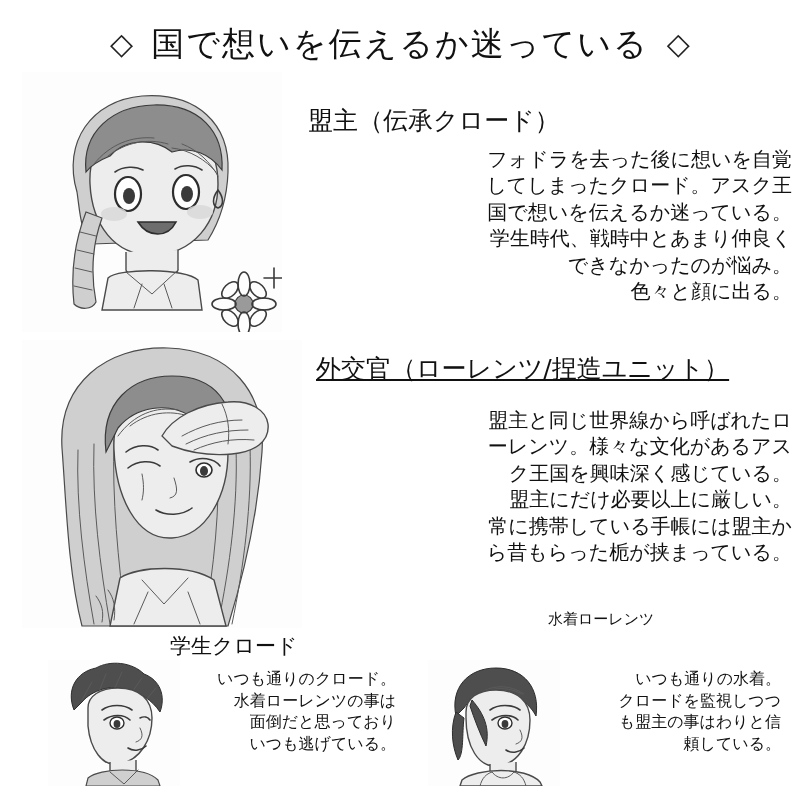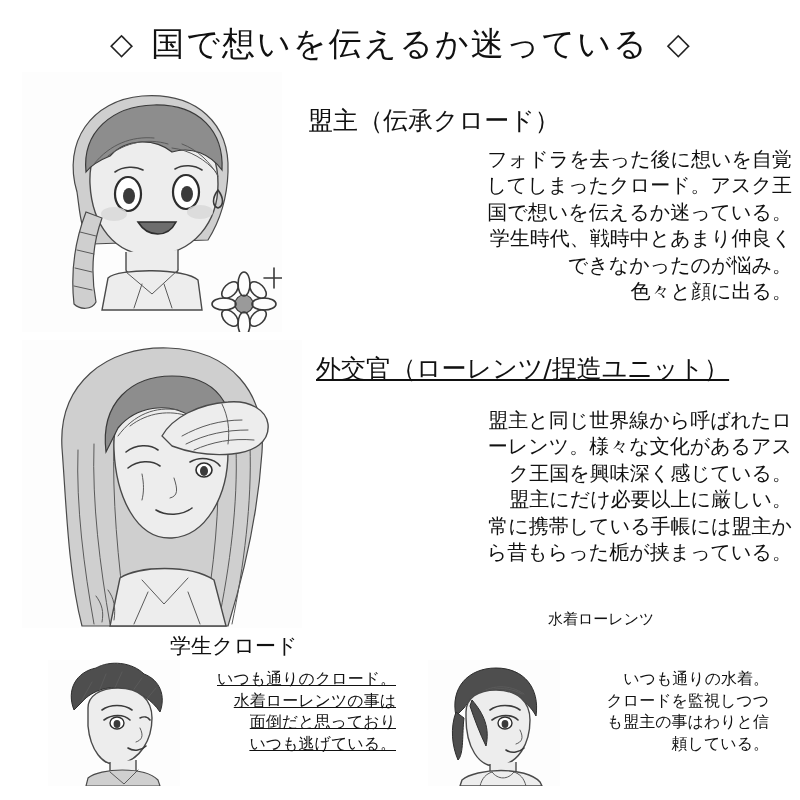--- a/index.html
+++ b/index.html
@@ -68,25 +68,25 @@
   #sec1-desc     { left: 332px; top: 146px; width: 460px; }
 
   
   #sec2-portrait { left: 22px;  top: 340px; width: 280px; height: 288px; }
   #sec2-title    { left: 316px; top: 352px; font-size: 25px; text-decoration: underline; }
   #sec2-desc     { left: 332px; top: 407px; width: 460px; }
 
   
   #sec3a-title   { left: 170px; top: 632px; font-size: 21px; }
   #sec3a-portrait{ left: 48px;  top: 660px; width: 132px; height: 126px; }
-  #sec3a-desc    { left: 186px; top: 668px; width: 210px; font-size: 16px; line-height: 1.35; text-decoration: underline; }
+  #sec3a-desc    { left: 186px; top: 668px; width: 210px; font-size: 16px; line-height: 1.35; }
 
   #sec3b-title   { left: 548px; top: 610px; font-size: 15px; }
   #sec3b-portrait{ left: 428px; top: 660px; width: 132px; height: 126px; }
-  #sec3b-desc    { left: 554px; top: 668px; width: 215px; font-size: 16px; line-height: 1.35; }
+  #sec3b-desc    { left: 566px; top: 668px; width: 215px; font-size: 16px; line-height: 1.35; }
 
   .sketch-line   { fill: none; stroke: #3a3a3a; stroke-width: 1.6; stroke-linecap: round; stroke-linejoin: round; }
   .sketch-thin   { fill: none; stroke: #5a5a5a; stroke-width: 1; stroke-linecap: round; }
   .sketch-fillL  { fill: #ededed; stroke: #4a4a4a; stroke-width: 1.4; }
   .sketch-fillM  { fill: #cfcfcf; stroke: #4a4a4a; stroke-width: 1.2; }
   .sketch-fillD  { fill: #8d8d8d; stroke: #3a3a3a; stroke-width: 1.2; }
   .sketch-dark   { fill: #4e4e4e; stroke: #2d2d2d; stroke-width: 1; }
   .blush         { fill: #d8d8d8; opacity: .85; }
 </style>
 </head>

